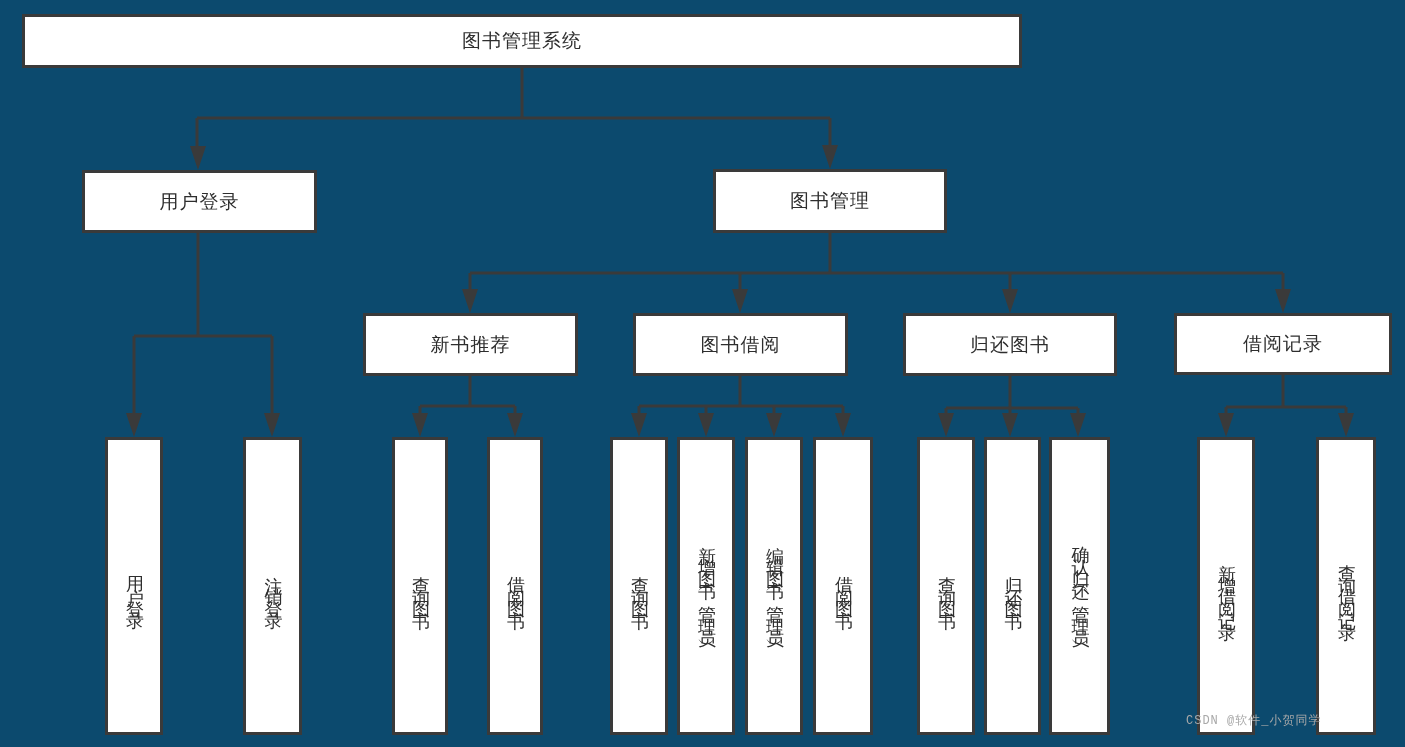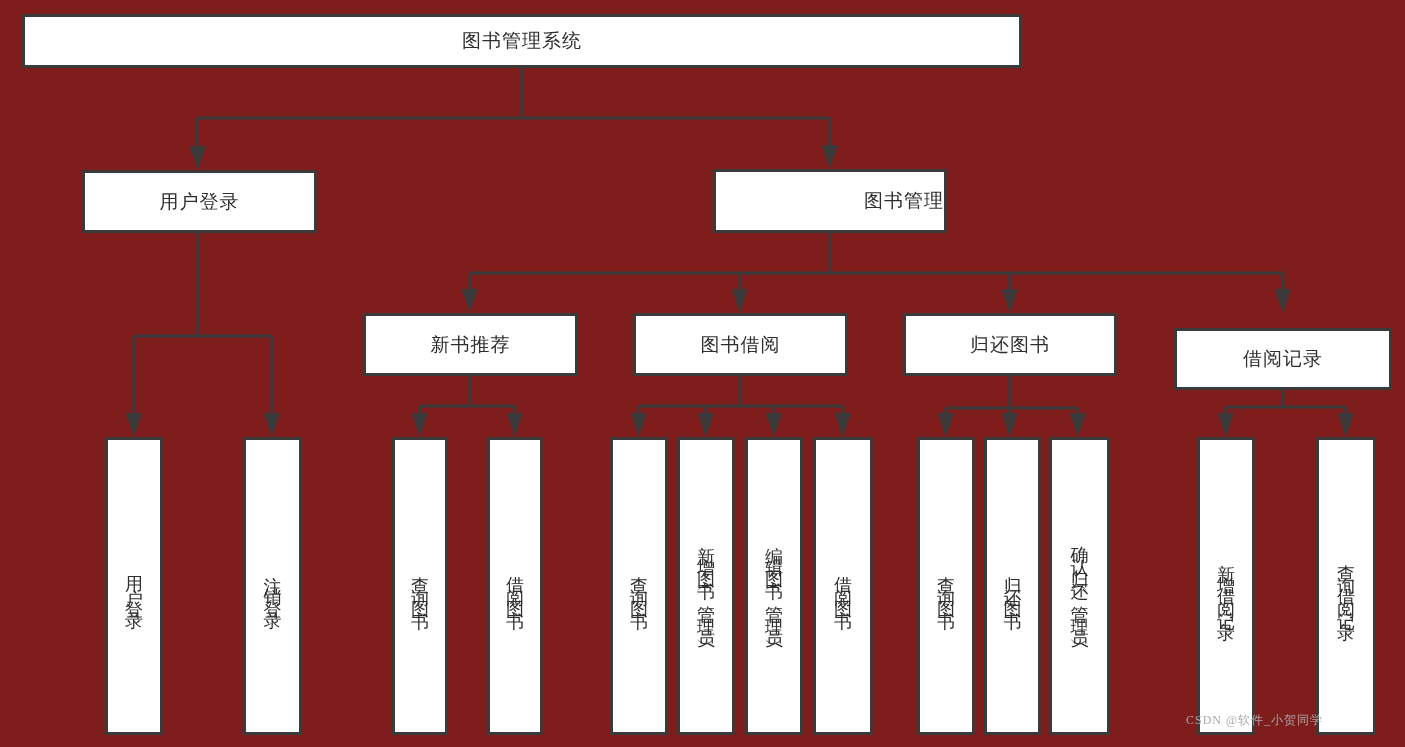--- a/index.html
+++ b/index.html
@@ -4,22 +4,22 @@
 <style>
   html, body {
     margin: 0;
     padding: 0;
     background: #ffffff;
   }
   .canvas {
     position: relative;
     width: 1405px;
     height: 747px;
-    background: #7f1d1d;
-    font-family: Liberation Serif, serif;
+    background: #0c4a6e;
+    font-family: Liberation Mono, monospace;
     overflow: hidden;
   }
   .connectors {
     position: absolute;
     left: 0;
     top: 0;
     width: 1405px;
     height: 747px;
   }
   .connectors path.ln {
@@ -114,34 +114,34 @@
     <path class="arrow" d="M1338,413 L1354,413 L1346,437 Z"></path>
   </svg>
 
   <div class="node" style="left:22px; top:14px; width:1000px; height:54px;">
     <span>图书管理系统</span>
   </div>
 
   <div class="node" style="left:82px; top:170px; width:235px; height:63px;">
     <span>用户登录</span>
   </div>
-  <div class="node" style="left:713px; top:169px; width:234px; height:64px;justify-content:flex-end;">
+  <div class="node" style="left:713px; top:169px; width:234px; height:64px;">
     <span>图书管理</span>
   </div>
 
   <div class="node" style="left:363px; top:313px; width:215px; height:63px;">
     <span>新书推荐</span>
   </div>
   <div class="node" style="left:633px; top:313px; width:215px; height:63px;">
     <span>图书借阅</span>
   </div>
   <div class="node" style="left:903px; top:313px; width:214px; height:63px;">
     <span>归还图书</span>
   </div>
-  <div class="node" style="left:1174px; top:313px; width:218px; height:62px;margin-top:15px;">
+  <div class="node" style="left:1174px; top:313px; width:218px; height:62px;">
     <span>借阅记录</span>
   </div>
 
   <div class="vnode" style="left:105px; width:58px;">
     <span>用户登录</span>
   </div>
   <div class="vnode" style="left:243px; width:59px;">
     <span>注销登录</span>
   </div>
 

